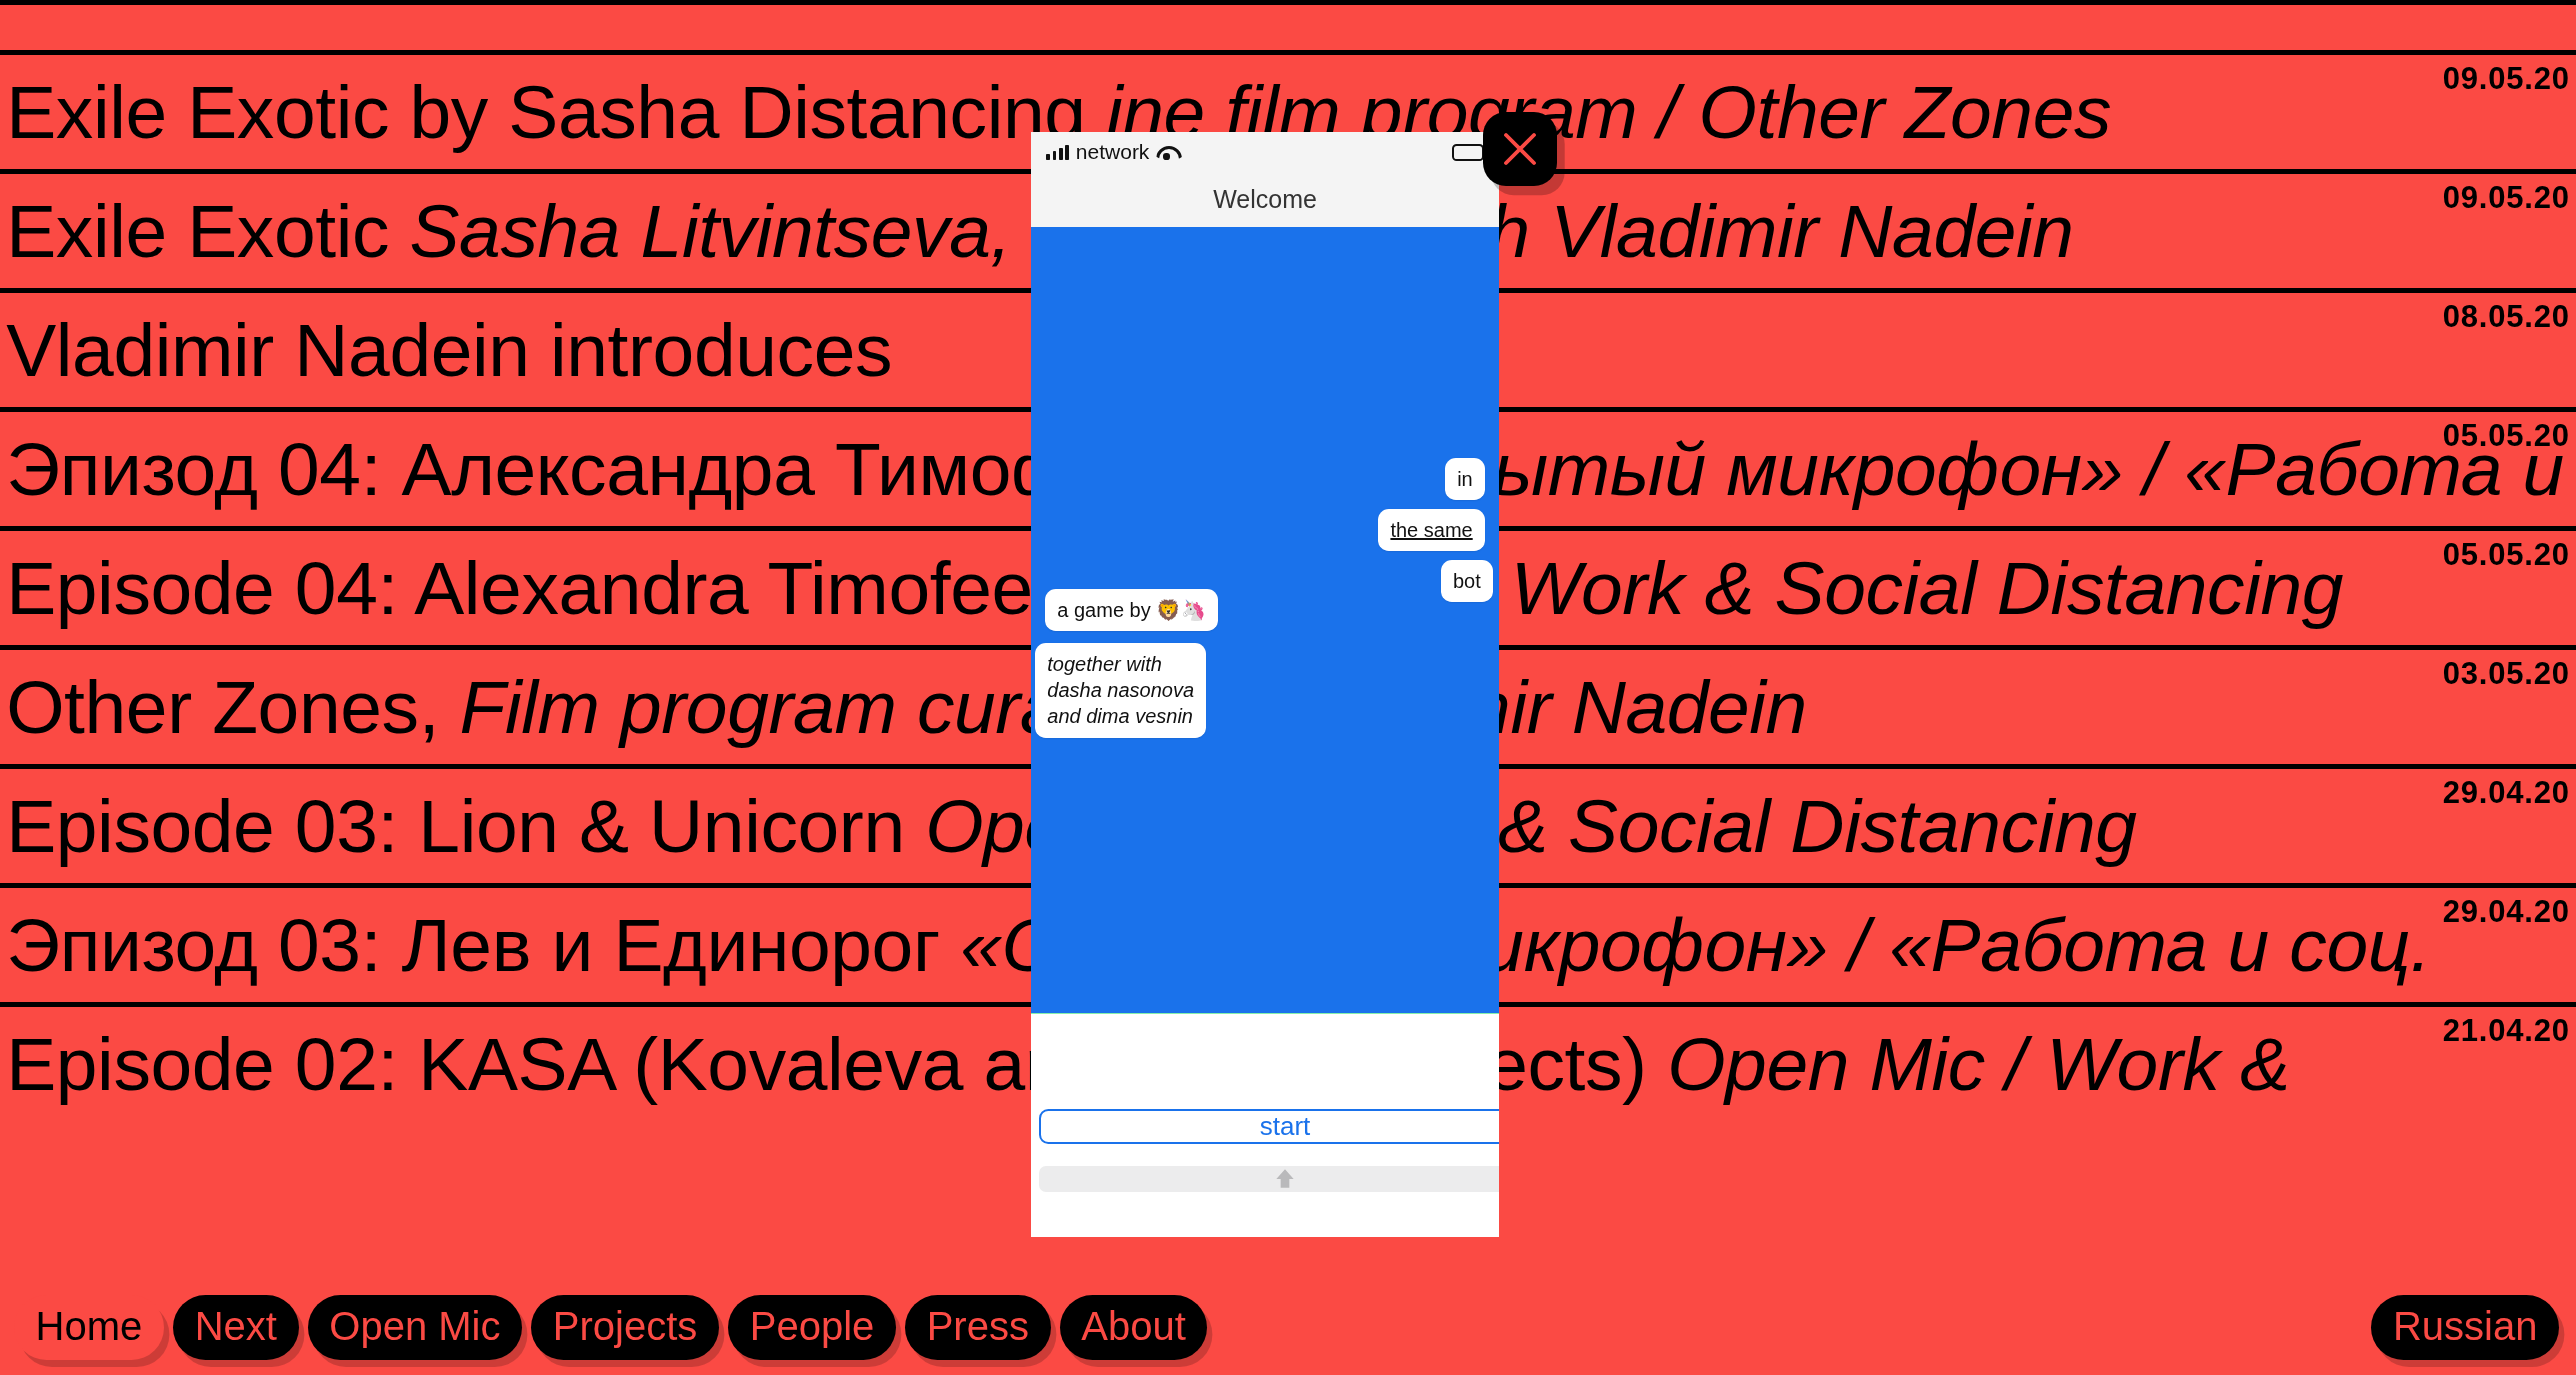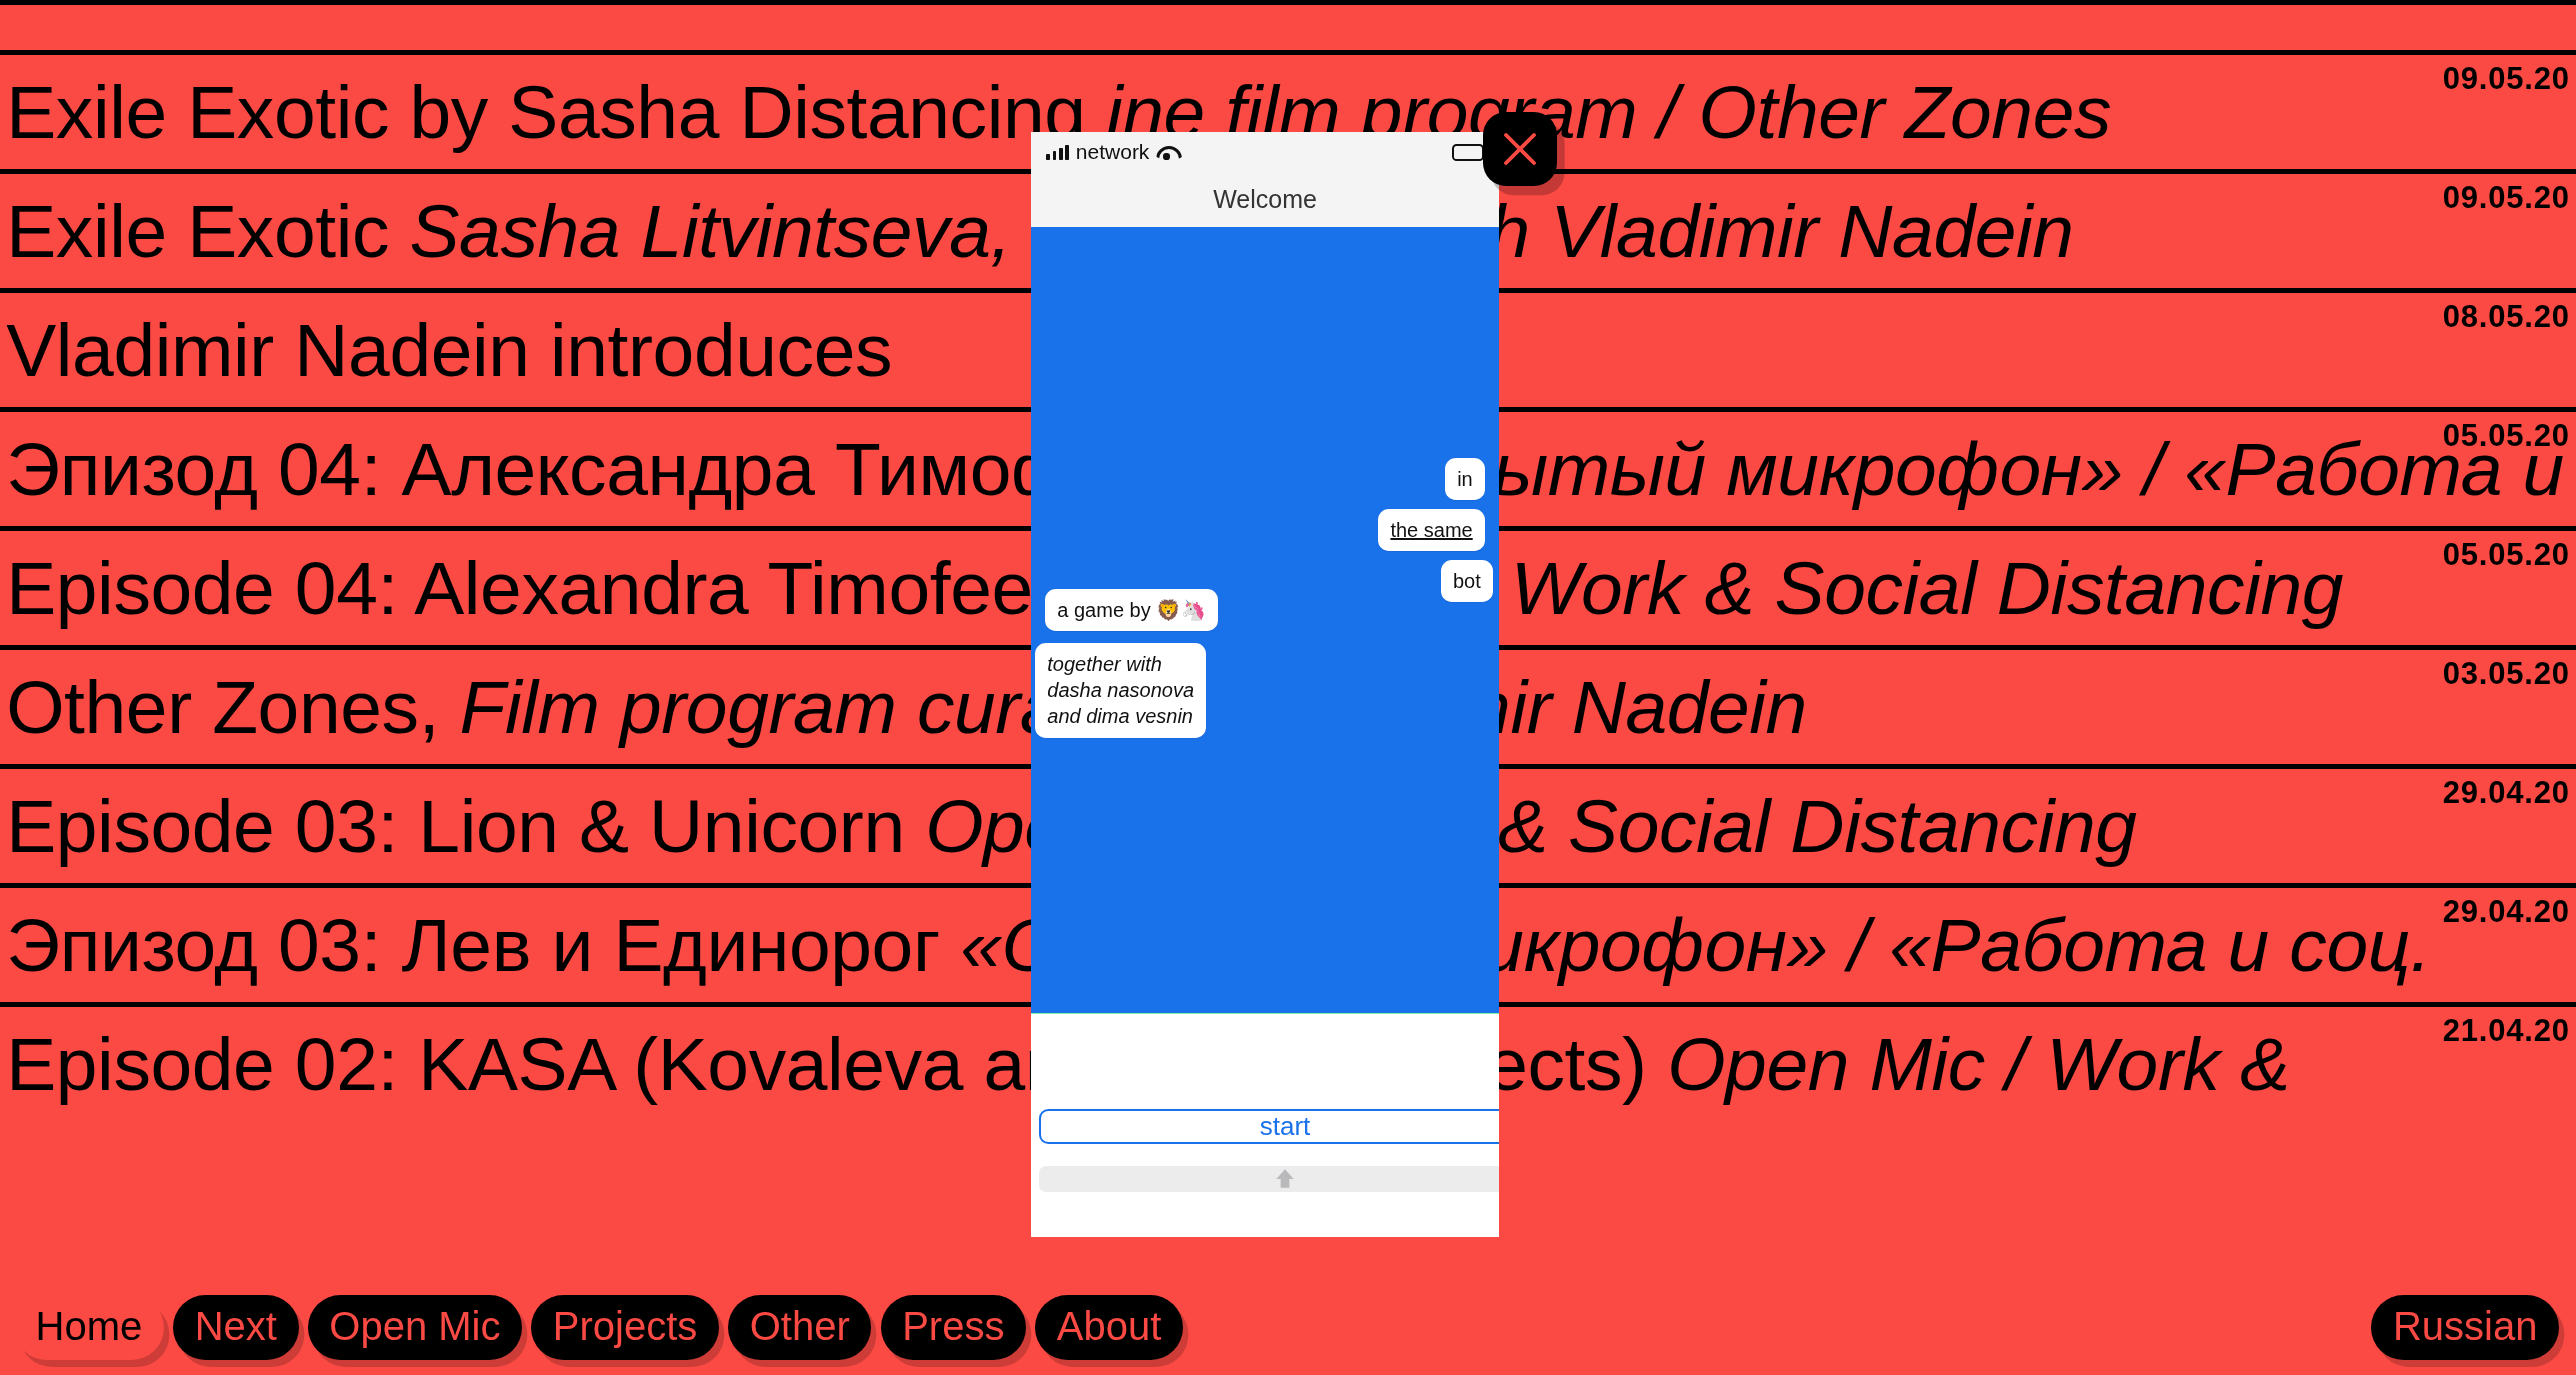--- a/index.html
+++ b/index.html
@@ -411,21 +411,21 @@
     <svg viewBox="0 0 24 24" fill="none" stroke="#fb4a44" stroke-width="2.2" stroke-linecap="round">
       <path d="M4 4 L20 20 M20 4 L4 20"></path>
     </svg>
   </div>
 
   <div class="bottom-nav">
     <div class="pill active">Home</div>
     <div class="pill">Next</div>
     <div class="pill">Open Mic</div>
     <div class="pill">Projects</div>
-    <div class="pill">Other</div>
+    <div class="pill">People</div>
     <div class="pill">Press</div>
     <div class="pill">About</div>
   </div>
 
   <div class="lang-pill">Russian</div>
 
 </div>
 
 
 </body></html>

